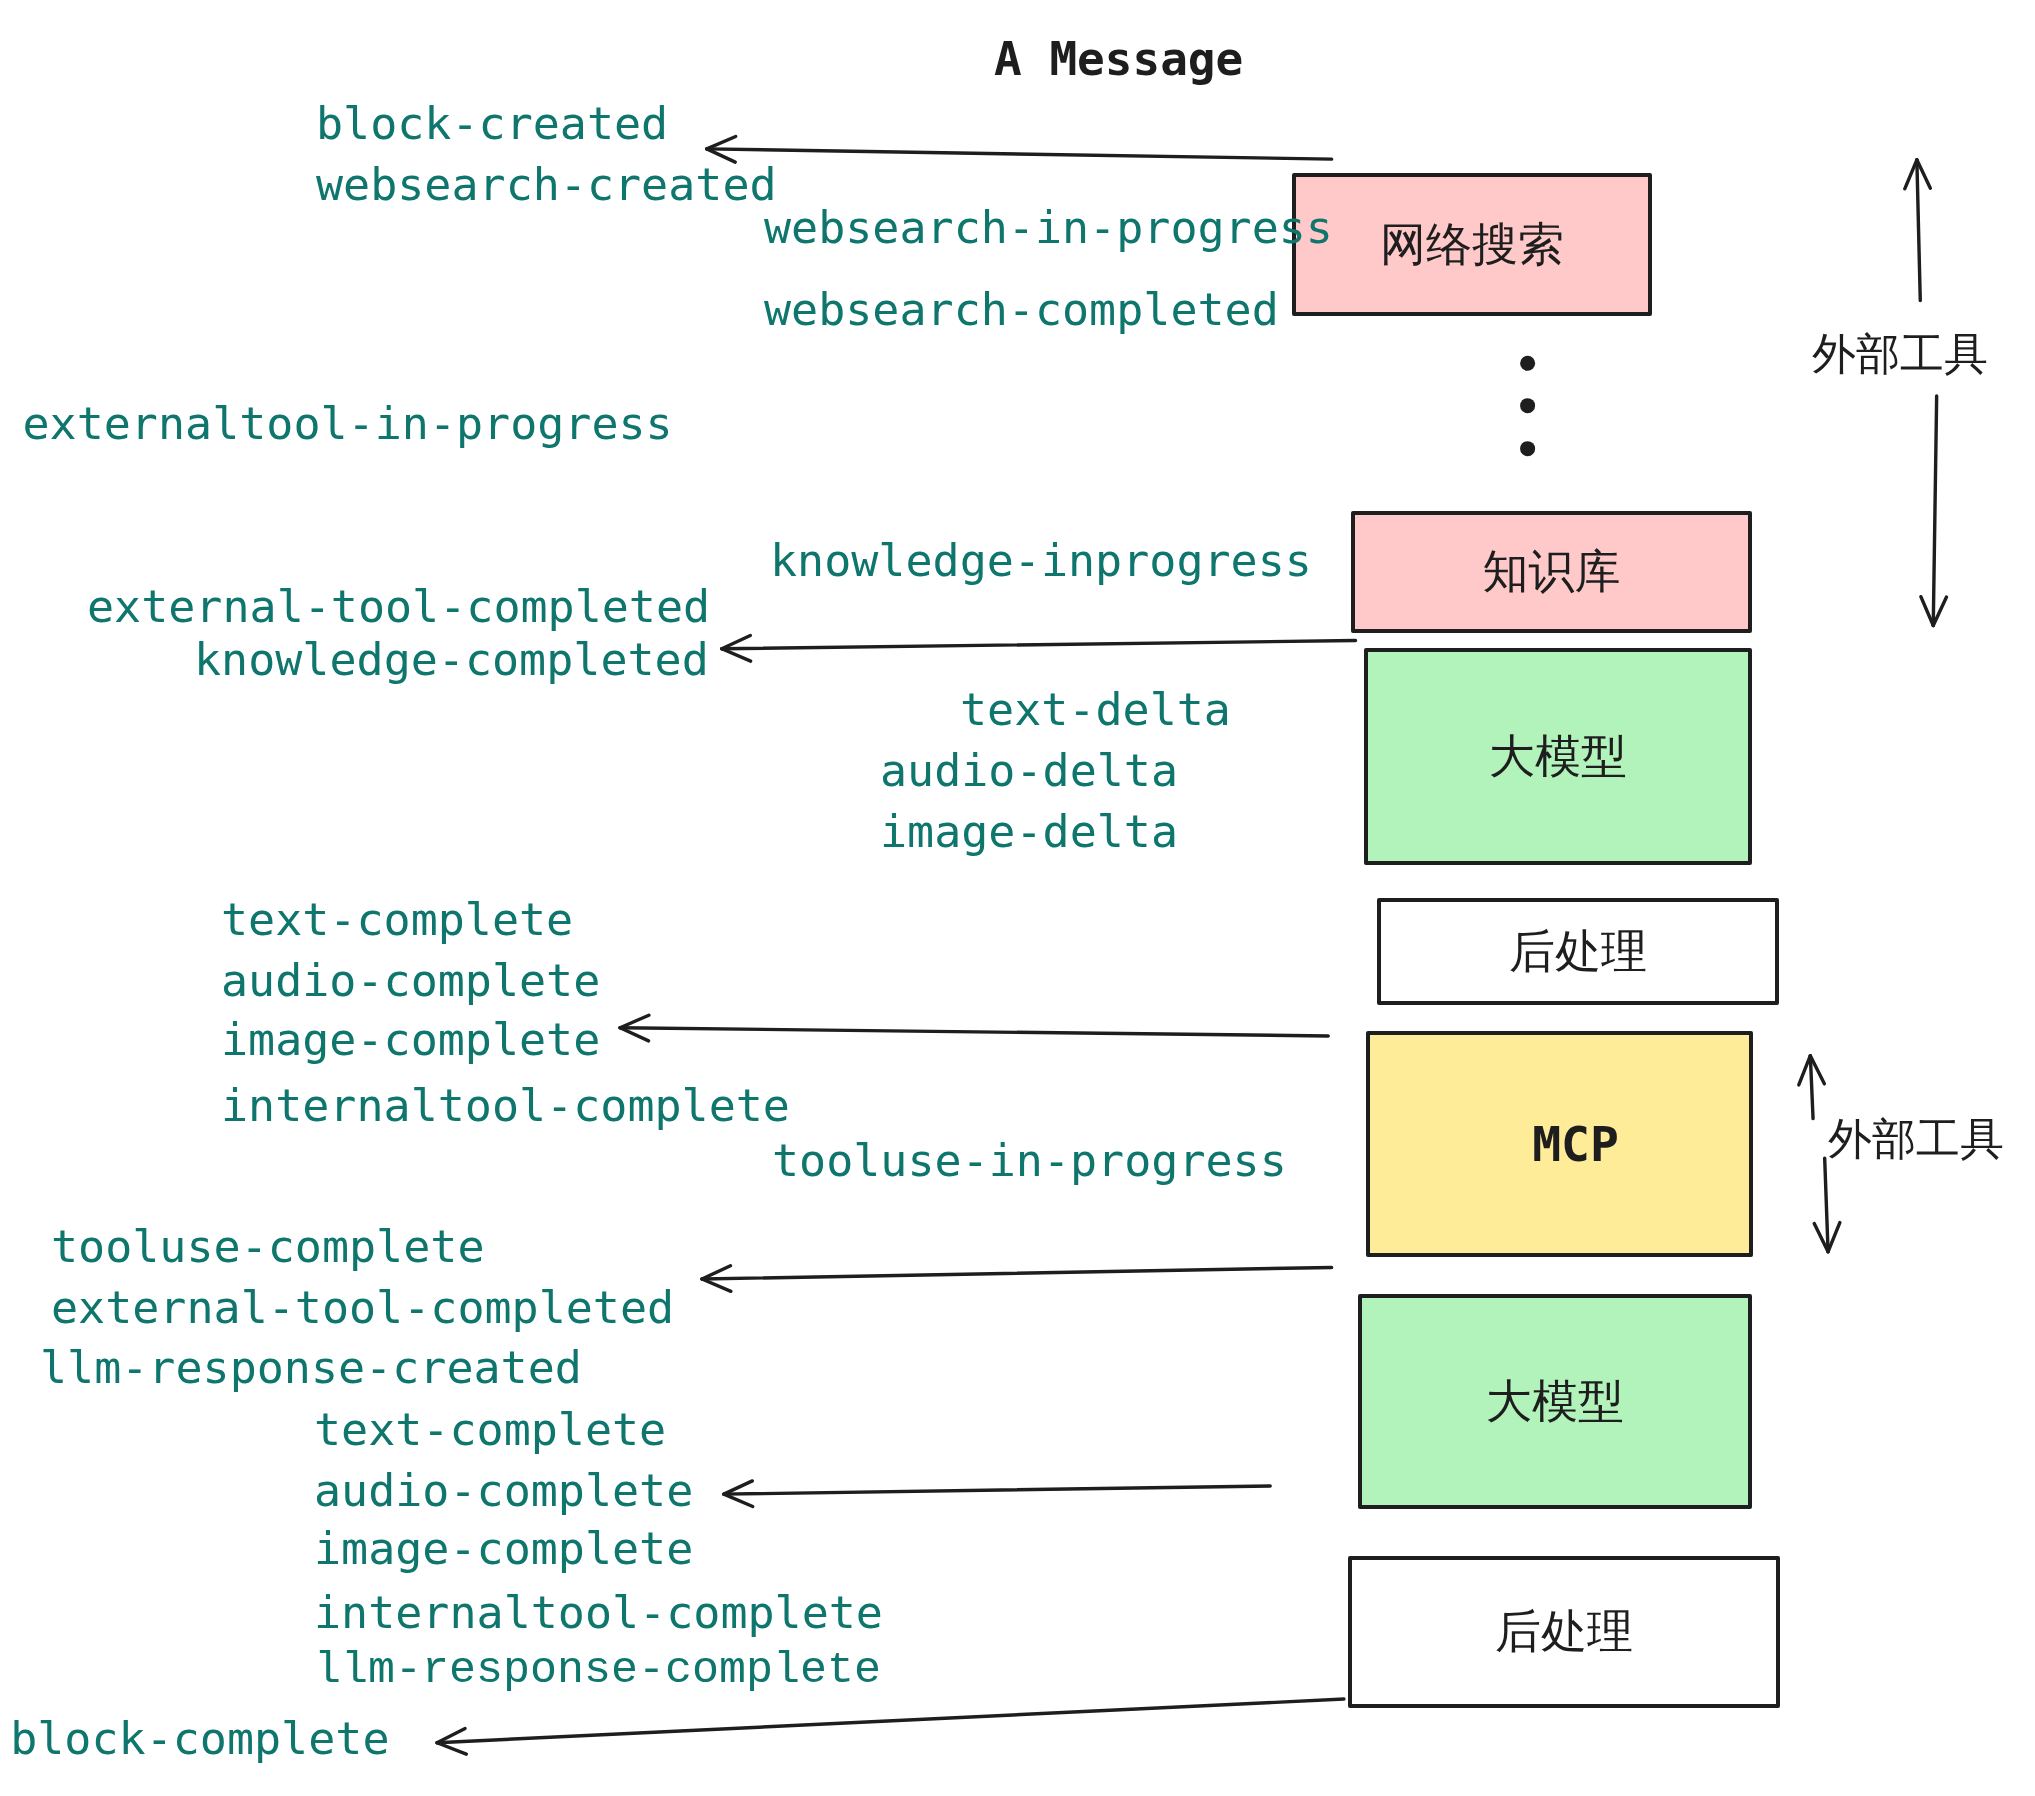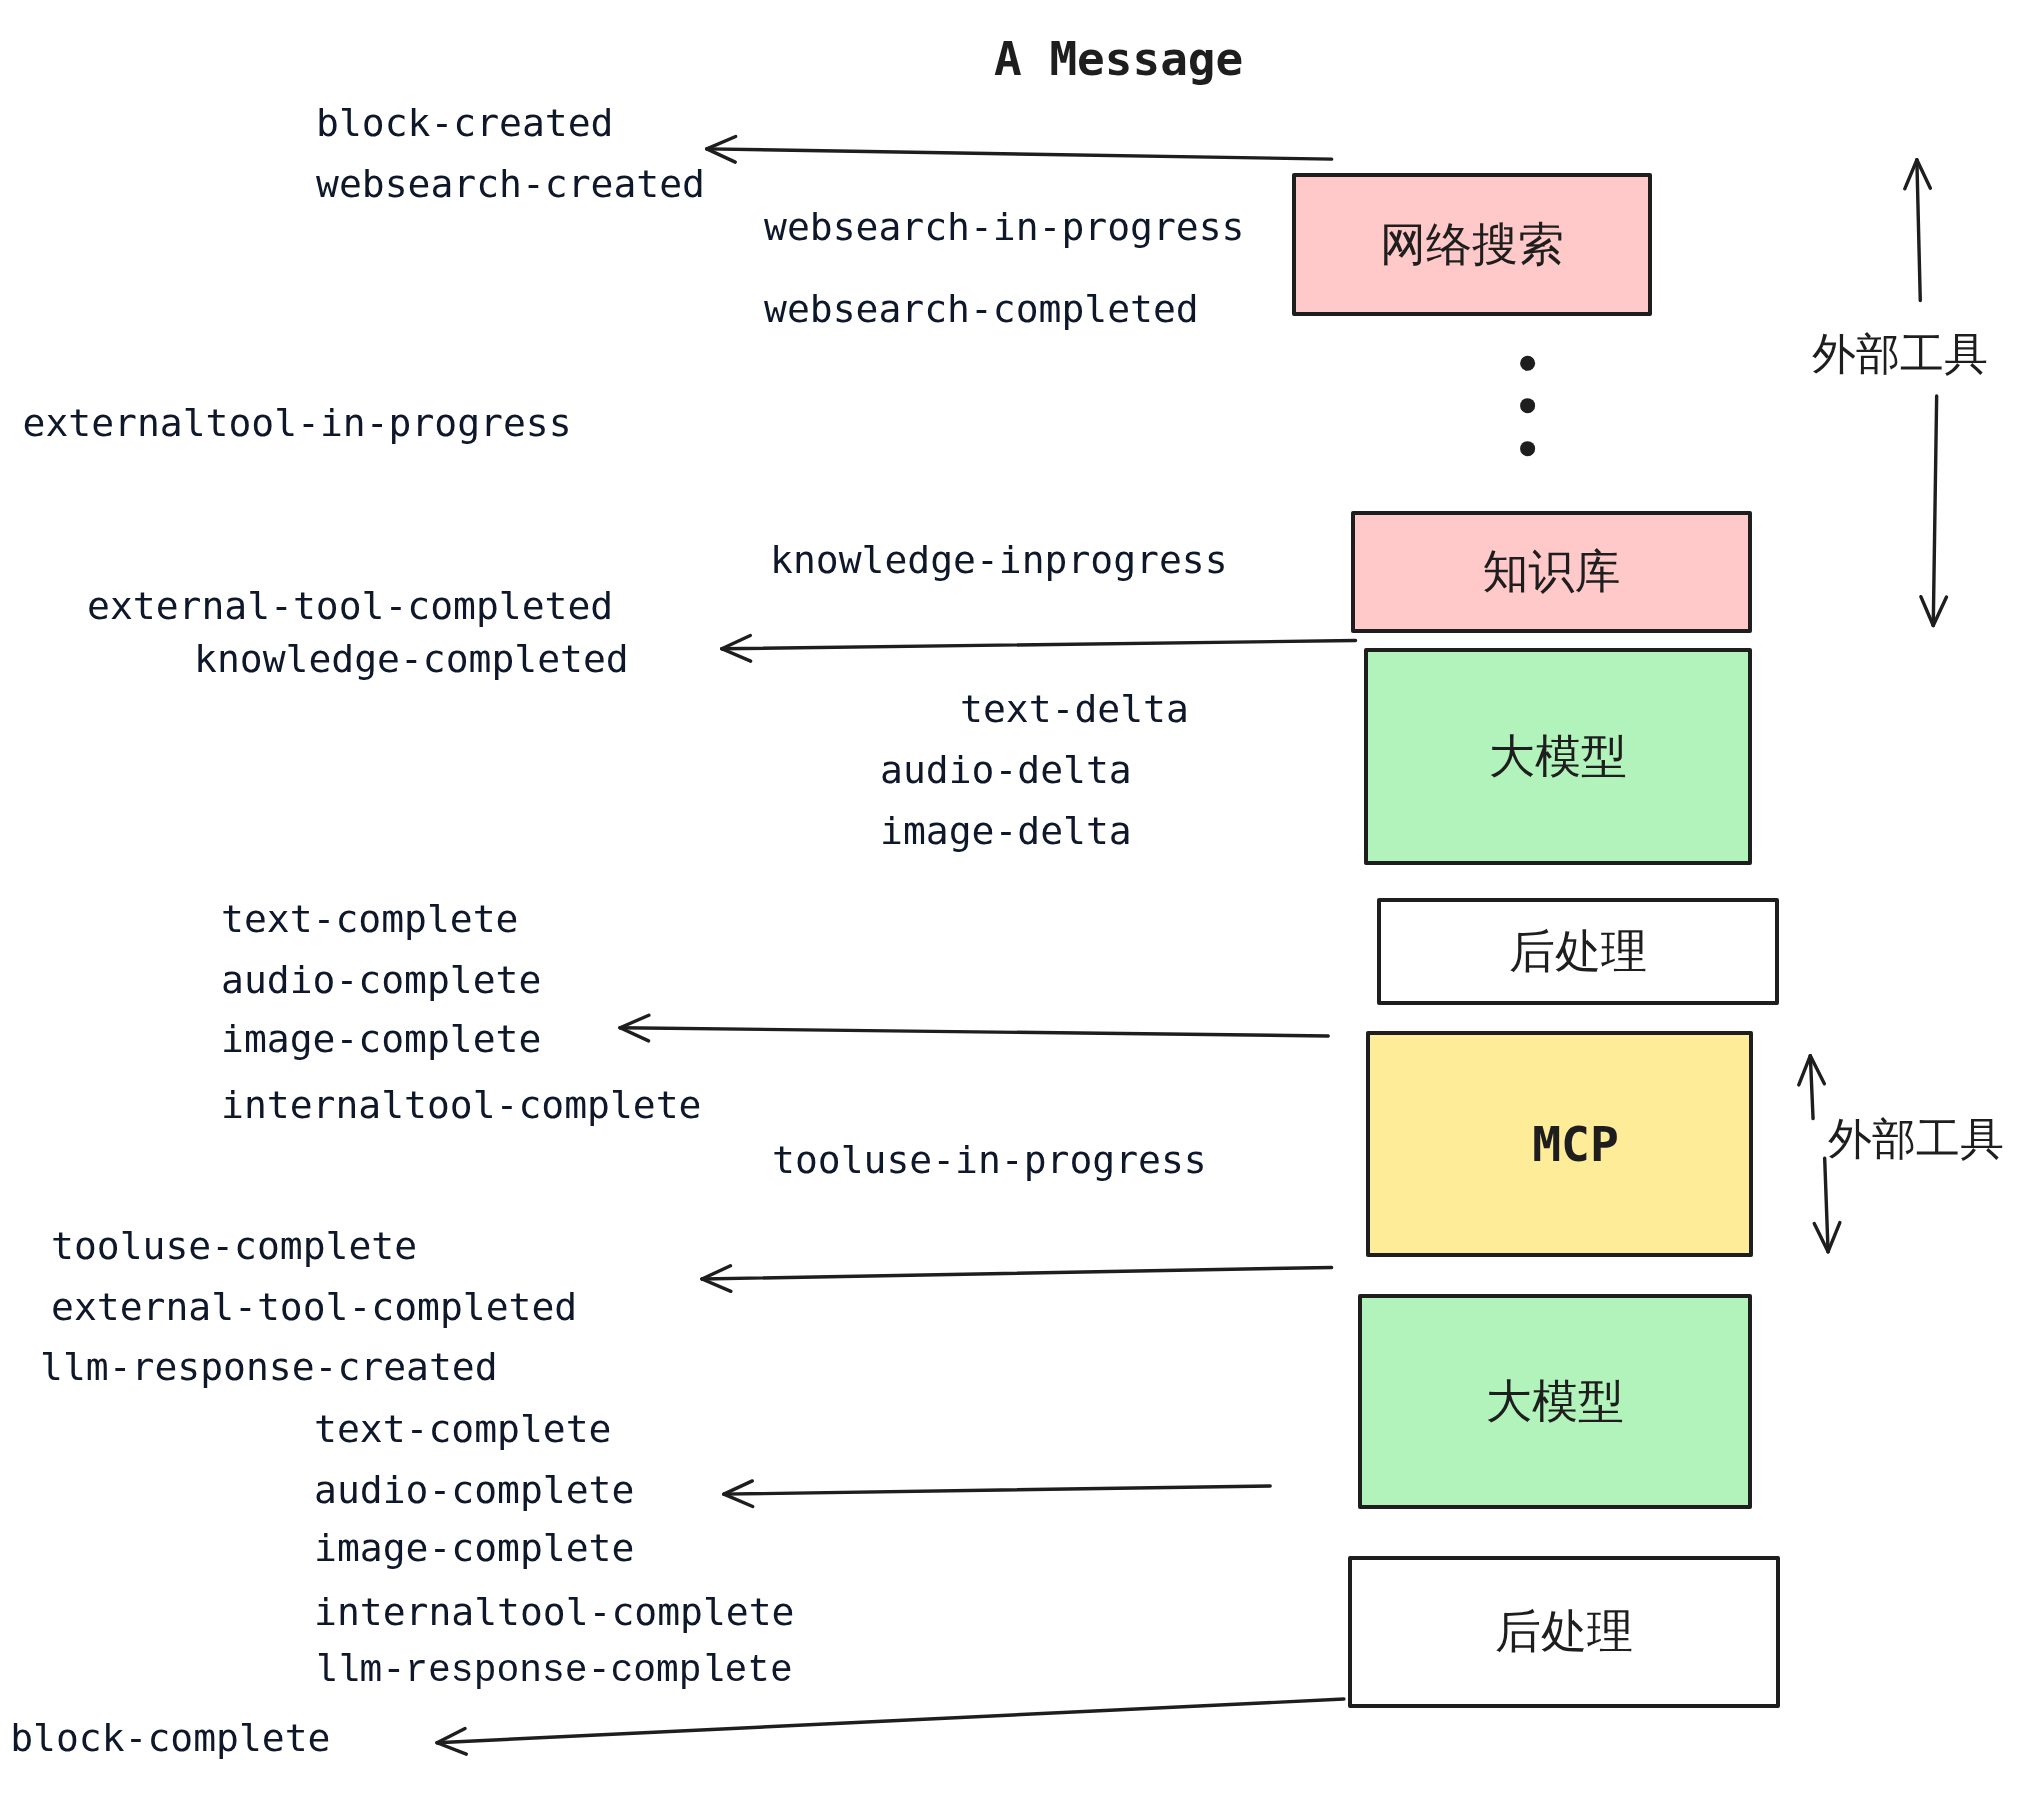--- a/index.html
+++ b/index.html
@@ -15,22 +15,22 @@
     margin-left:24px;
   }
   .box{
     position:absolute;box-sizing:border-box;border:4.1px solid #1e1e1e;border-radius:2px;
     display:flex;align-items:center;justify-content:center;
     font-family:"DejaVu Sans","Liberation Sans",sans-serif;font-size:46px;color:#1e1e1e;
     white-space:nowrap;
   }
   .box.mono{font-family:"DejaVu Sans Mono","Liberation Mono",monospace;font-size:48px;font-weight:600;padding-left:32px;}
   .evt{
-    position:absolute;transform:translateY(-50%);font-size:38px;white-space:nowrap;
-    font-family:"DejaVu Sans Mono","Liberation Mono",monospace;color:#0f172a;
+    position:absolute;transform:translateY(-50%);font-size:45px;white-space:nowrap;
+    font-family:"DejaVu Sans Mono","Liberation Mono",monospace;color:#0f766e;
   }
   .side-label{
     position:absolute;transform:translateY(-50%);white-space:nowrap;
     font-family:"DejaVu Sans","Liberation Sans",sans-serif;font-size:44px;color:#1e1e1e;
   }
 </style>
 </head>
 <body>
 
 <div id="canvas">

